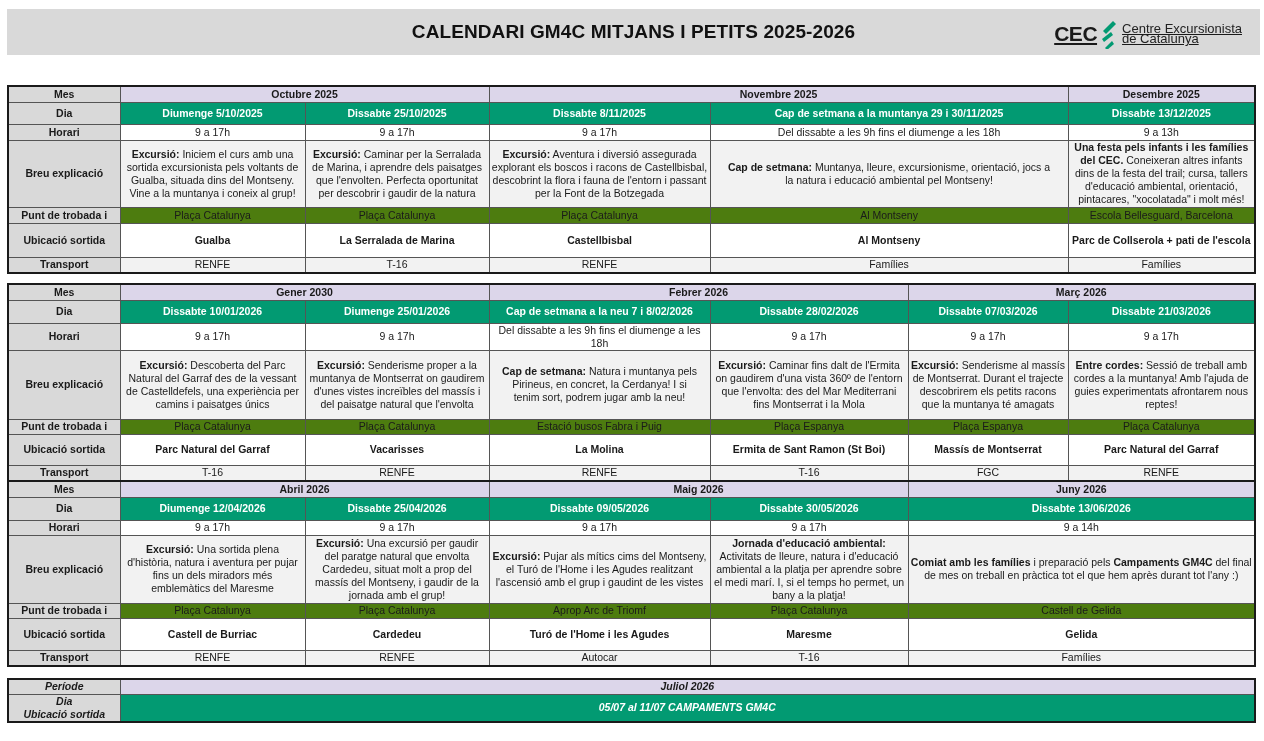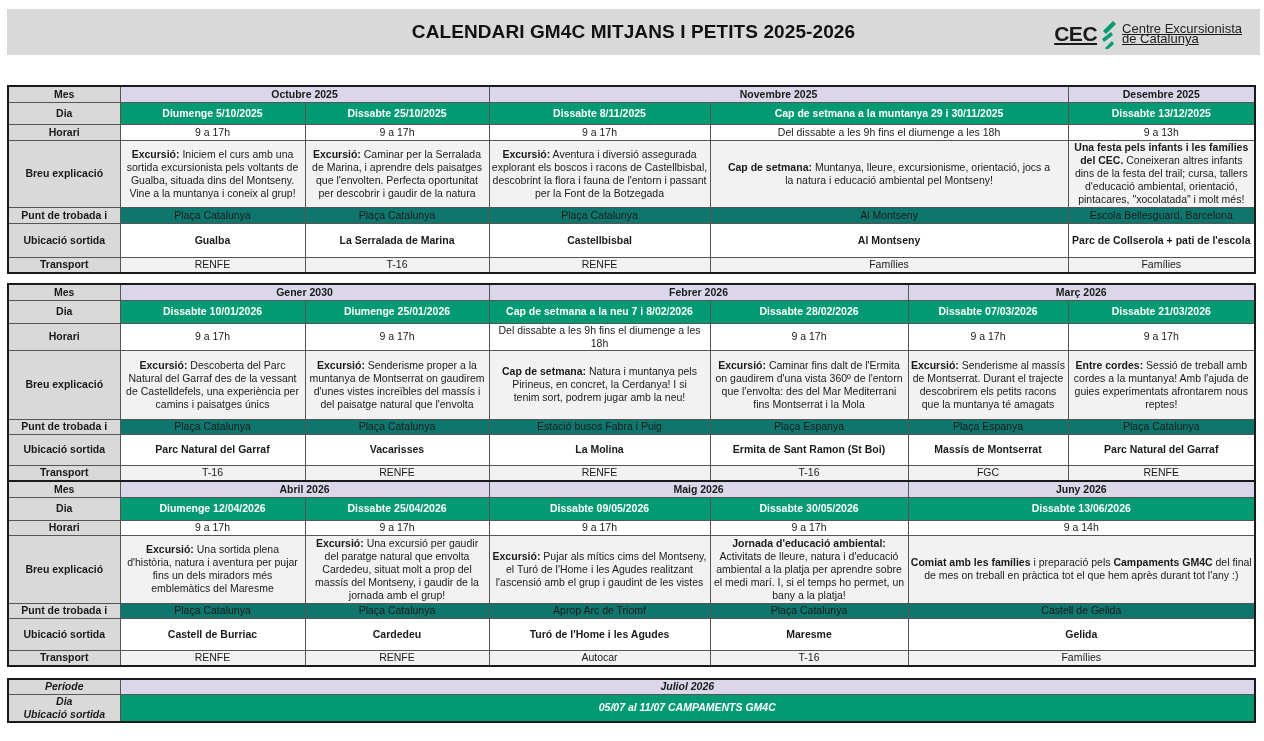--- a/index.html
+++ b/index.html
@@ -15,21 +15,21 @@
 
   table.cal { position:absolute; left:7px; width:1247px; border-collapse:collapse; table-layout:fixed;
               border:2px solid #1a1a1a; }
   table.cal td { border:1px solid #555; padding:0 2px; text-align:center; vertical-align:middle;
                  font-size:10.5px; line-height:13px; overflow:hidden; }
   td.lbl { background:#d9d9d9; font-weight:bold; font-size:10.5px; border-right:2px solid #1a1a1a; }
   td.month { background:#dcd6ea; font-weight:bold; font-size:10.5px; }
   td.day { background:#029a72; color:#ffffff; font-weight:bold; font-size:12.5px; }
   td.hor { background:#ffffff; font-size:10.5px; }
   td.desc { background:#f2f2f2; font-size:10.5px; line-height:13.4px; }
-  td.meet { background:#0f766e; font-size:10.5px; }
+  td.meet { background:#4d7c0f; font-size:10.5px; }
   td.loc { background:#ffffff; font-weight:bold; font-size:12.5px; line-height:15px; }
   td.trans { background:#f2f2f2; font-size:10.5px; }
   td.bl { border-left:2px solid #1a1a1a;margin-top:17px; }
   .desc b { font-weight:bold; }
   td.camp { background:#029a72; color:#fff; font-weight:bold; font-size:11.5px; }
 </style>
 </head>
 <body>
 
 <div class="title-bar">

